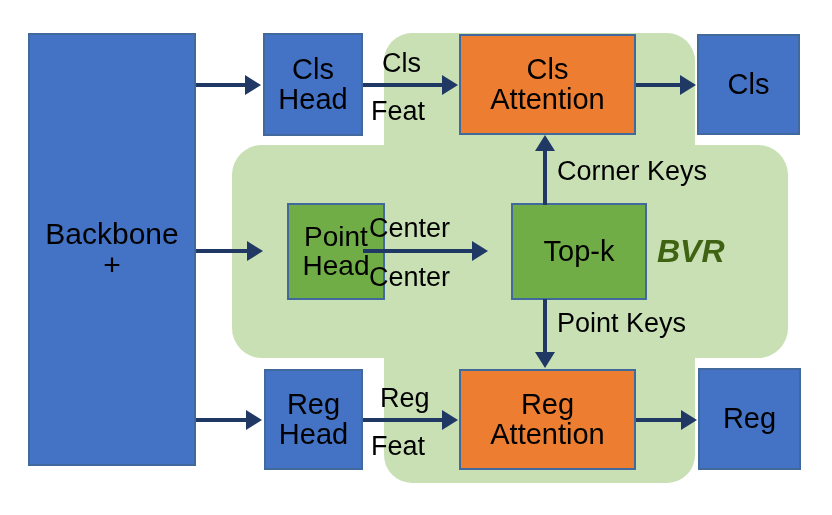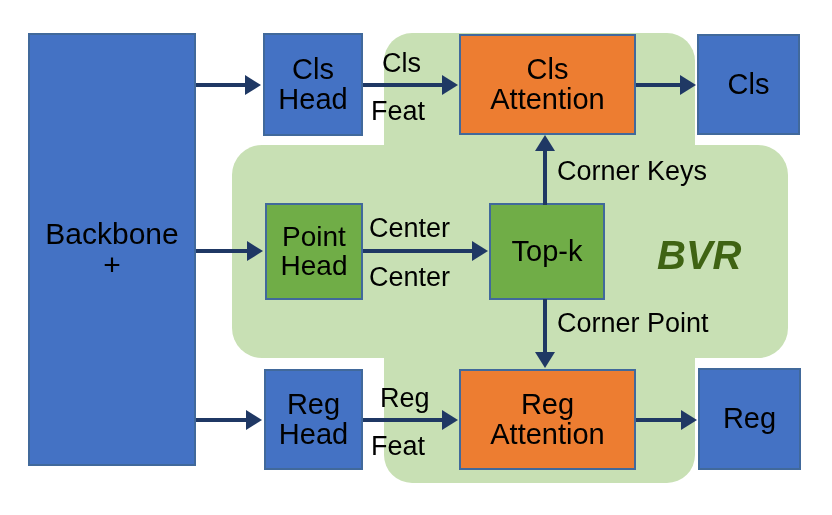--- a/index.html
+++ b/index.html
@@ -21,21 +21,21 @@
     flex-direction:column;
     align-items:center;
     justify-content:center;
     color:#000000;
     line-height:1.02;
     text-align:center;
     white-space:nowrap;
   }
   .node .ln{display:block;}
   .blue{background:#4472c4;}
-  .green{background:#70ad47;}
+  .green{background:#70ad47;margin-left:22px;}
   .orange{background:#ed7d31;}
   
   .arrow-h,.arrow-v{position:absolute;background:#1f3864;}
   .arrow-h{height:4px;}
   .arrow-v{width:4px;}
   .head-r,.head-l,.head-u,.head-d{position:absolute;width:0;height:0;}
   .head-r{border-top:10px solid transparent;border-bottom:10px solid transparent;border-left:16px solid #1f3864;}
   .head-u{border-left:10px solid transparent;border-right:10px solid transparent;border-bottom:16px solid #1f3864;}
   .head-d{border-left:10px solid transparent;border-right:10px solid transparent;border-top:16px solid #1f3864;}
   
@@ -78,21 +78,21 @@
   <div class="node green" style="left:265px;top:203px;width:98px;height:97px;font-size:28px;">
     <span class="ln">Point</span>
     <span class="ln">Head</span>
   </div>
 
   <div class="node blue" style="left:264px;top:369px;width:99px;height:101px;font-size:29px;">
     <span class="ln">Reg</span>
     <span class="ln">Head</span>
   </div>
 
-  <div class="node green" style="left:489px;top:203px;width:116px;height:97px;font-size:29px;">
+  <div class="node green" style="left:489px;top:203px;width:136px;height:97px;font-size:29px;">
     <span class="ln">Top-k</span>
   </div>
 
   <div class="node orange" style="left:459px;top:34px;width:177px;height:101px;font-size:29px;">
     <span class="ln">Cls</span>
     <span class="ln">Attention</span>
   </div>
 
   <div class="node orange" style="left:459px;top:369px;width:177px;height:101px;font-size:29px;">
     <span class="ln">Reg</span>
@@ -137,20 +137,20 @@
   <div class="arrow-v" style="left:543px;top:299px;height:54px;"></div>
   <div class="head-d" style="left:535px;top:352px;"></div>
 
   <div class="lbl" style="left:382px;top:50px;font-size:27px;">Cls</div>
   <div class="lbl" style="left:371px;top:98px;font-size:27px;">Feat</div>
 
   <div class="lbl" style="left:369px;top:215px;font-size:27px;text-align:center;">Center</div>
   <div class="lbl" style="left:369px;top:264px;font-size:27px;">Center</div>
 
   <div class="lbl" style="left:557px;top:158px;font-size:27px;">Corner Keys</div>
-  <div class="lbl" style="left:557px;top:310px;font-size:27px;">Corner Point</div>
+  <div class="lbl" style="left:557px;top:310px;font-size:27px;">Point Keys</div>
 
   <div class="lbl" style="left:380px;top:385px;font-size:27px;">Reg</div>
   <div class="lbl" style="left:371px;top:433px;font-size:27px;">Feat</div>
 
-  <div class="bvr-lbl" style="left:657px;top:235px;font-size:40px;">BVR</div>
+  <div class="bvr-lbl" style="left:657px;top:235px;font-size:32px;">BVR</div>
 
 </div>
 
 </body></html>

